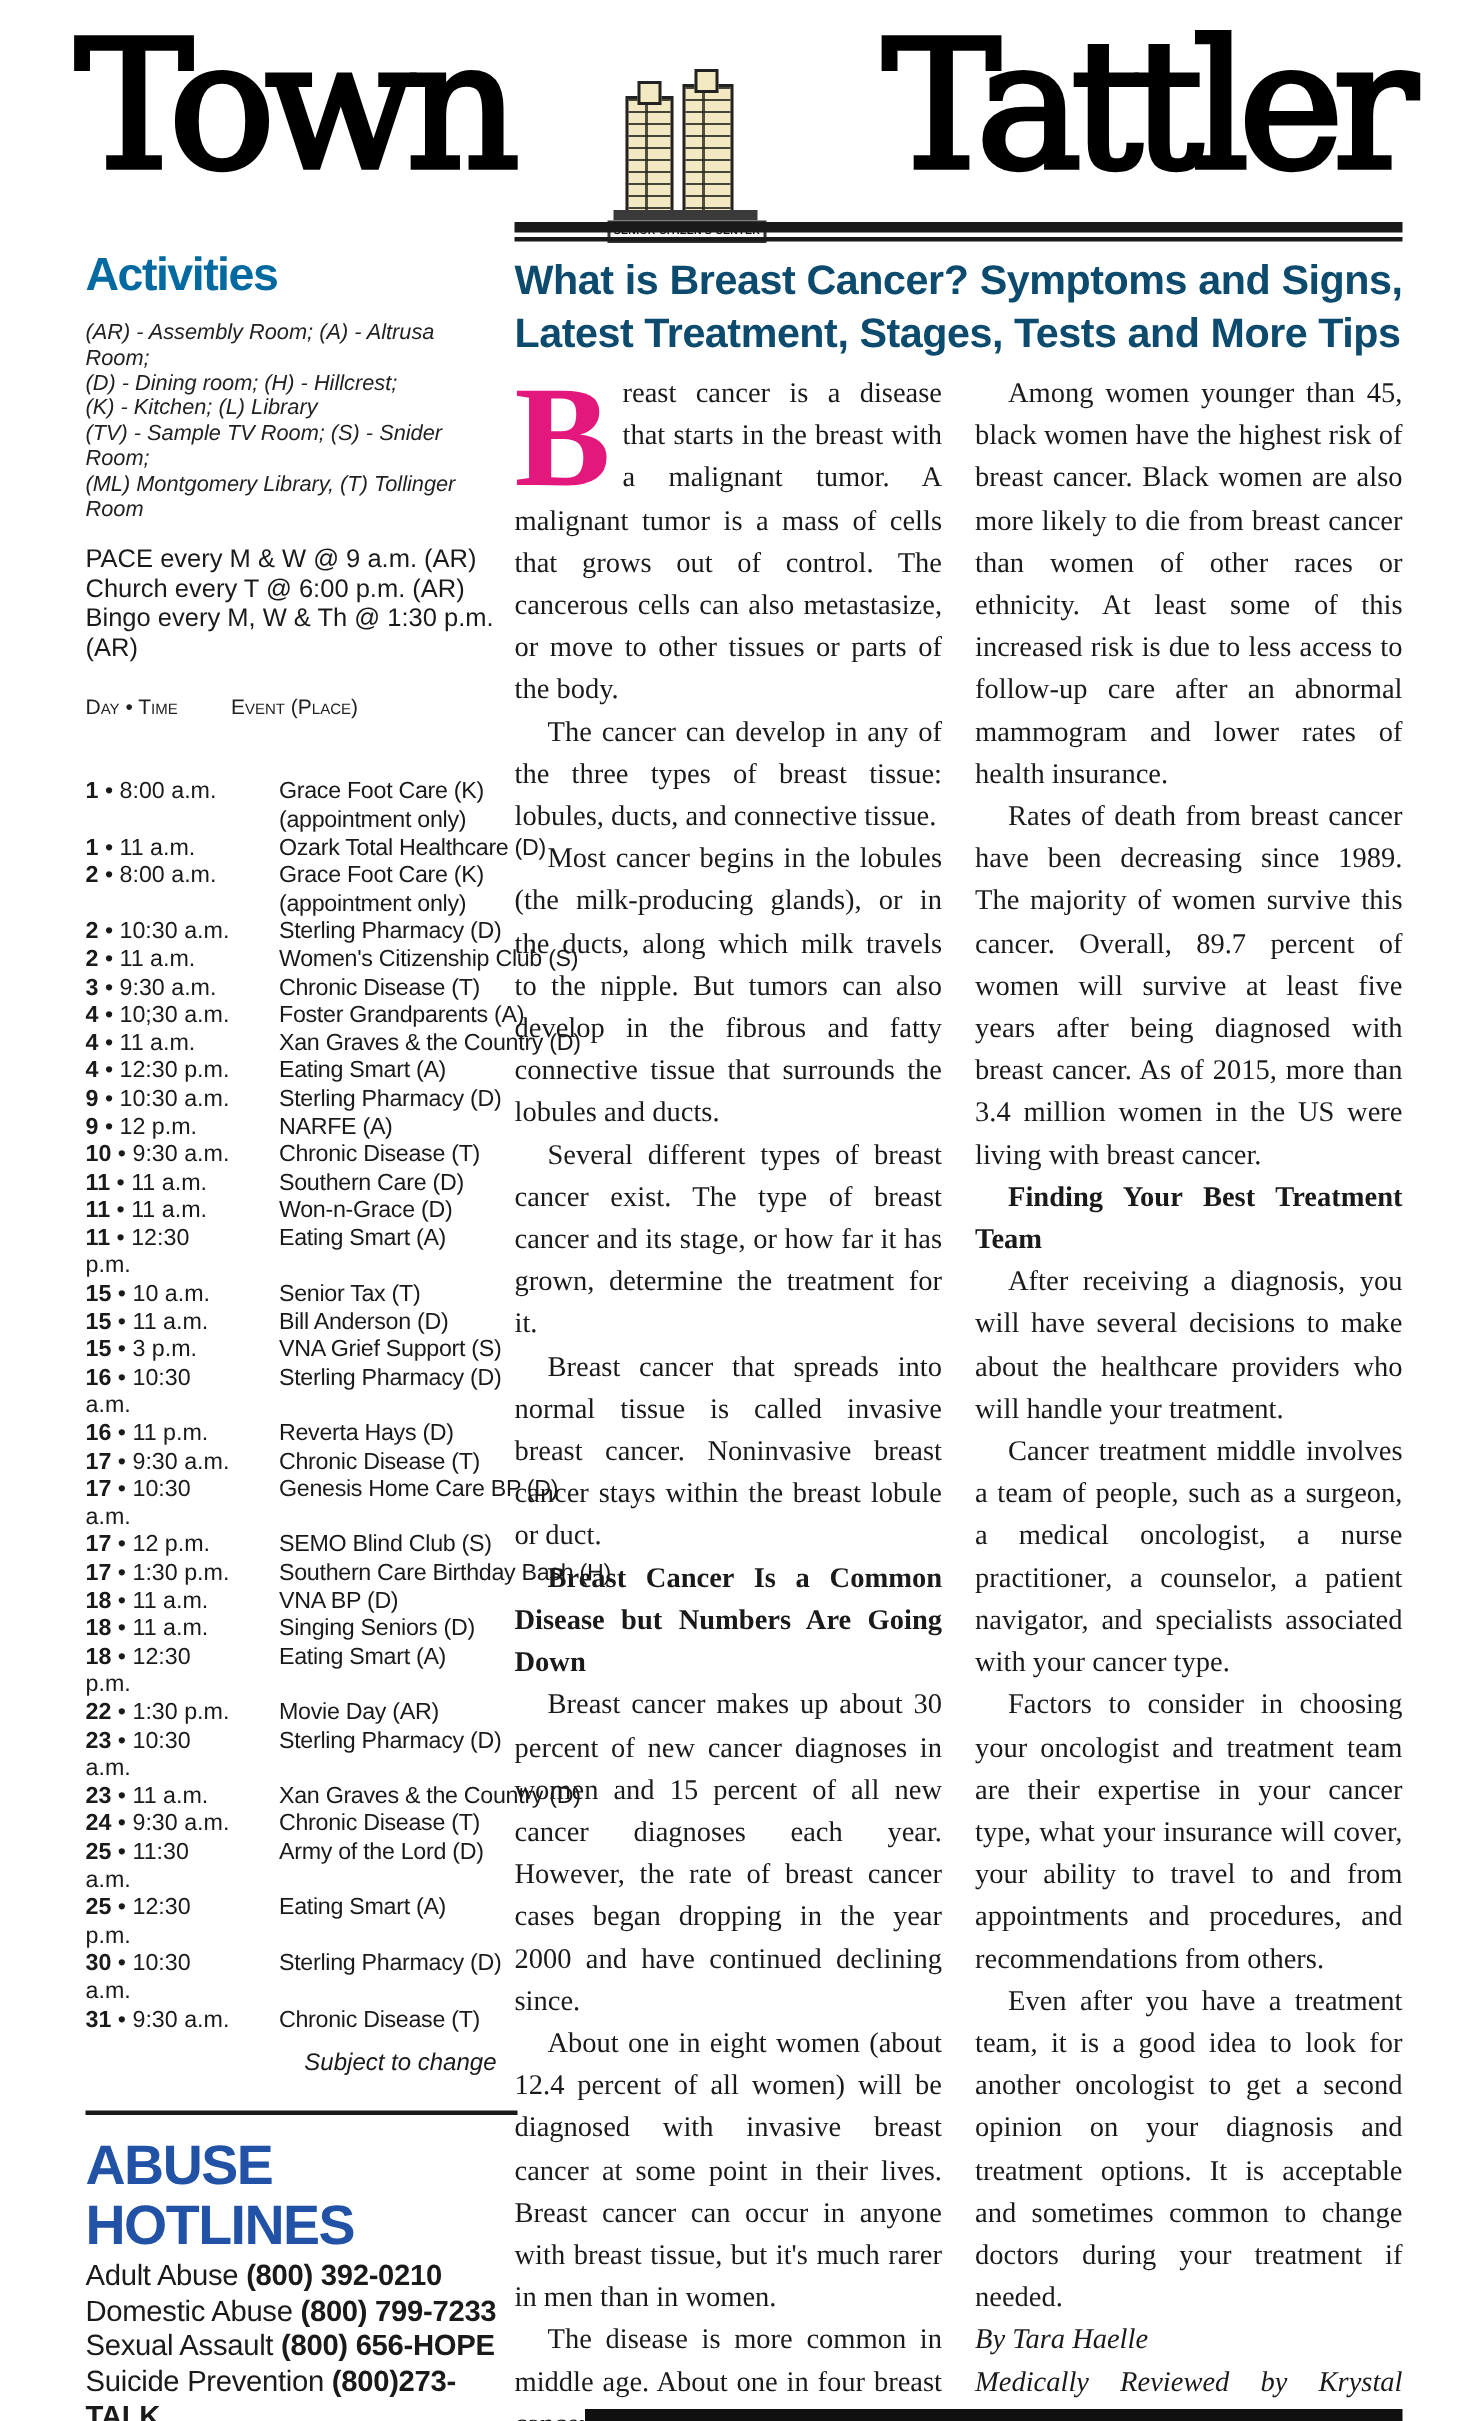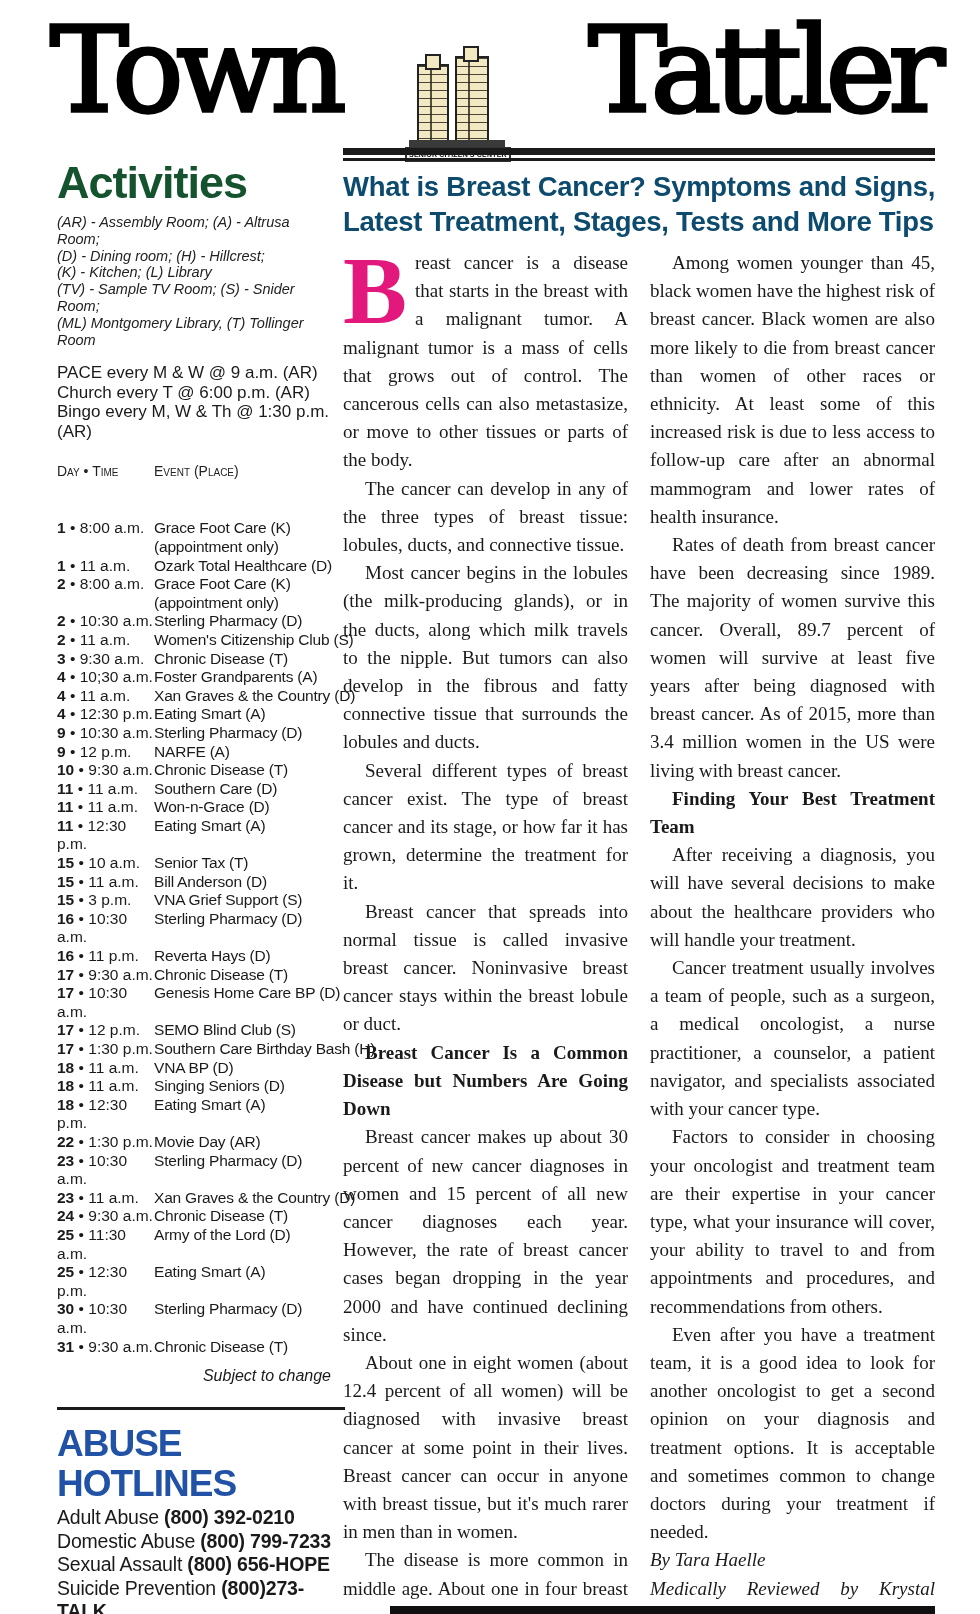--- a/index.html
+++ b/index.html
@@ -17,26 +17,26 @@
   .tower::before{content:"";position:absolute;top:-12px;left:6px;width:12px;height:12px;
                  background:#f2e9c2;border:2px solid #222;}
   .t1{left:8px;top:22px;width:28px;height:76px;}
   .t2{left:46px;top:14px;width:30px;height:84px;}
   .tower-base{position:absolute;left:0;top:98px;width:96px;height:7px;background:#3a3a3a;}
   .tower-sign{position:absolute;left:-4px;top:105px;width:106px;height:15px;background:#fff;
               border:2px solid #333;box-sizing:border-box;font-size:7px;font-weight:bold;
               text-align:center;line-height:11px;letter-spacing:.2px;color:#111;background:#f8f8f8;}
   
   .leftcol{position:absolute;top:160px;left:57px;width:274px;}
-  .act-title{color:#14532d;font-weight:bold;font-size:45px;line-height:46px;letter-spacing:-1px;margin:0 0 8px 0;}
+  .act-title{color:#0369a1;font-weight:bold;font-size:31px;line-height:46px;letter-spacing:-1px;margin:0 0 8px 0;}
   .legend{font-style:italic;font-size:14.5px;line-height:16.8px;text-align:left;color:#222;}
   .recurring{margin-top:15px;font-size:17px;line-height:19.5px;}
   .sched-head{margin-top:22px;font-variant:small-caps;font-size:14px;display:grid;grid-template-columns:97px 1fr;color:#222;}
   .sched{margin-top:40px;font-size:15.5px;line-height:18.6px;}
-  .srow{display:grid;grid-template-columns:97px 1fr;}
+  .srow{display:grid;grid-template-columns:97px 1fr;gap:32px;}
   .srow .dt b{font-weight:bold;}
   .srow .ev div{white-space:nowrap;letter-spacing:-0.2px;}
   .subject{font-style:italic;font-size:16px;text-align:right;margin-top:11px;}
   .lrule{width:288px;height:3px;background:#1a1a1a;margin:22px 0 14px 0;}
   .hot-title{color:#2152a6;font-weight:bold;font-size:37px;line-height:40px;letter-spacing:-1px;margin:0 0 2px 0;}
   .hotlines{font-size:19.5px;line-height:23.5px;}
   .hline{white-space:normal;letter-spacing:-0.2px;}
   .hline b{font-weight:bold;}
   
   .rightcol{position:absolute;top:148px;left:343px;width:592px;}
@@ -385,21 +385,21 @@
             <p class="blk p">The disease is more common in middle age. About one in four breast cancer cases occur in women between ages 55 and 64.</p>
           </div>
       </div>
       <div class="col">
         <div>
 
         <p class="blk p">Among women younger than 45, black women have the highest risk of breast cancer. Black women are also more likely to die from breast cancer than women of other races or ethnicity. At least some of this increased risk is due to less access to follow-up care after an abnormal mammogram and lower rates of health insurance.</p>
             <p class="blk p">Rates of death from breast cancer have been decreasing since 1989. The majority of women survive this cancer. Overall, 89.7 percent of women will survive at least five years after being diagnosed with breast cancer. As of 2015, more than 3.4 million women in the US were living with breast cancer.</p>
             <p class="blk h">Finding Your Best Treatment Team</p>
             <p class="blk p">After receiving a diagnosis, you will have several decisions to make about the healthcare providers who will handle your treatment.</p>
-            <p class="blk p">Cancer treatment usually involves a team of people, such as a surgeon, a medical oncologist, a nurse practitioner, a counselor, a patient navigator, and specialists associated with your cancer type.</p>
+            <p class="blk p">Cancer treatment middle involves a team of people, such as a surgeon, a medical oncologist, a nurse practitioner, a counselor, a patient navigator, and specialists associated with your cancer type.</p>
             <p class="blk p">Factors to consider in choosing your oncologist and treatment team are their expertise in your cancer type, what your insurance will cover, your ability to travel to and from appointments and procedures, and recommendations from others.</p>
             <p class="blk p">Even after you have a treatment team, it is a good idea to look for another oncologist to get a second opinion on your diagnosis and treatment options. It is acceptable and sometimes common to change doctors during your treatment if needed.</p>
             <p class="blk by">By Tara Haelle</p>
             <p class="blk by">Medically Reviewed by Krystal Cascetta, MD</p>
           </div>
       </div>
     </div>
 
   </main>
 

